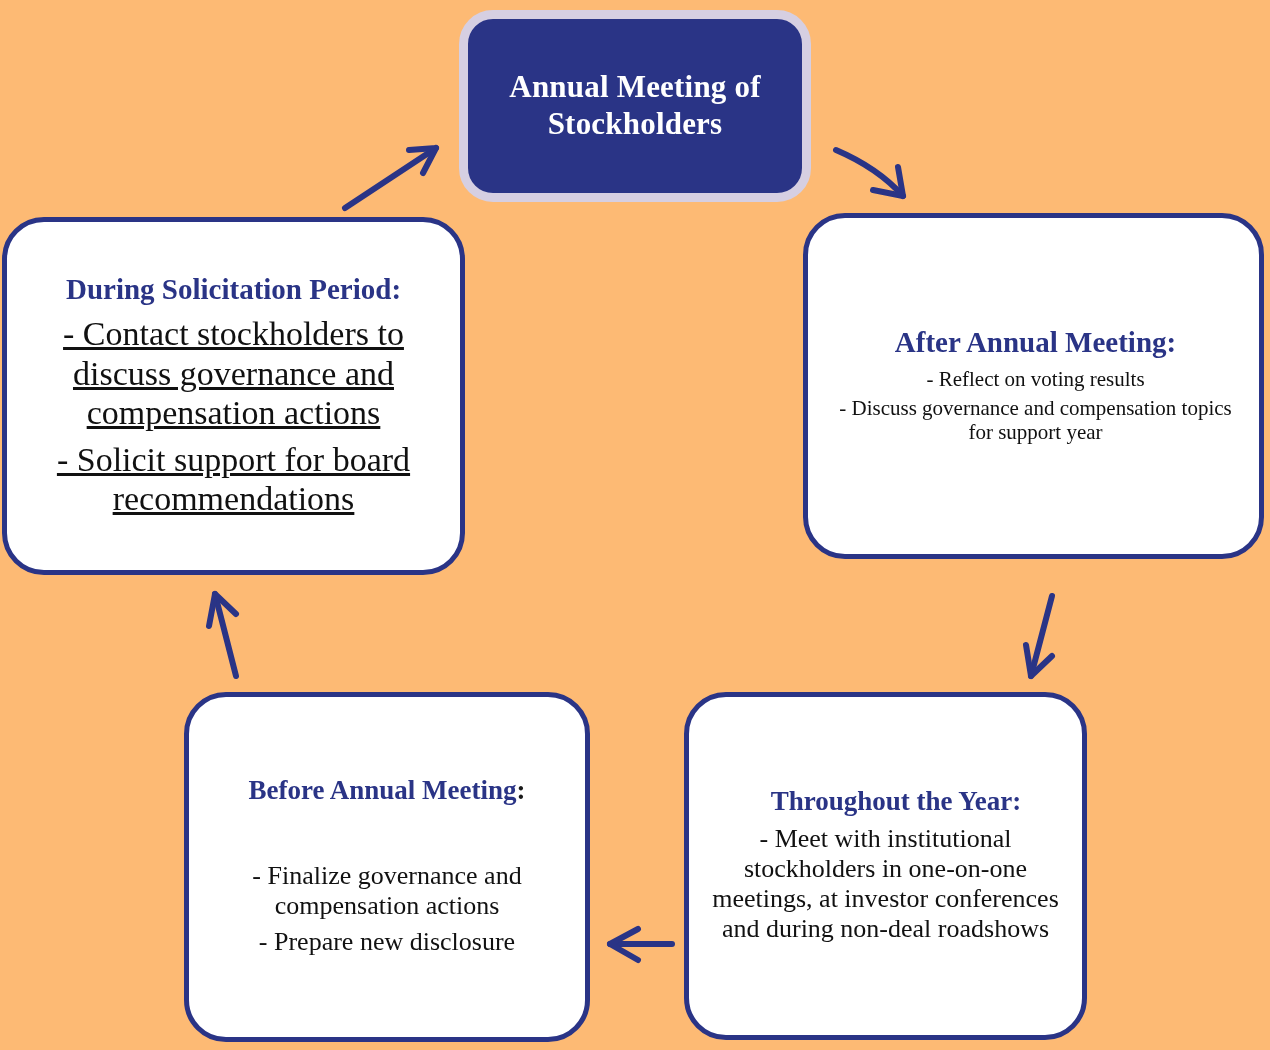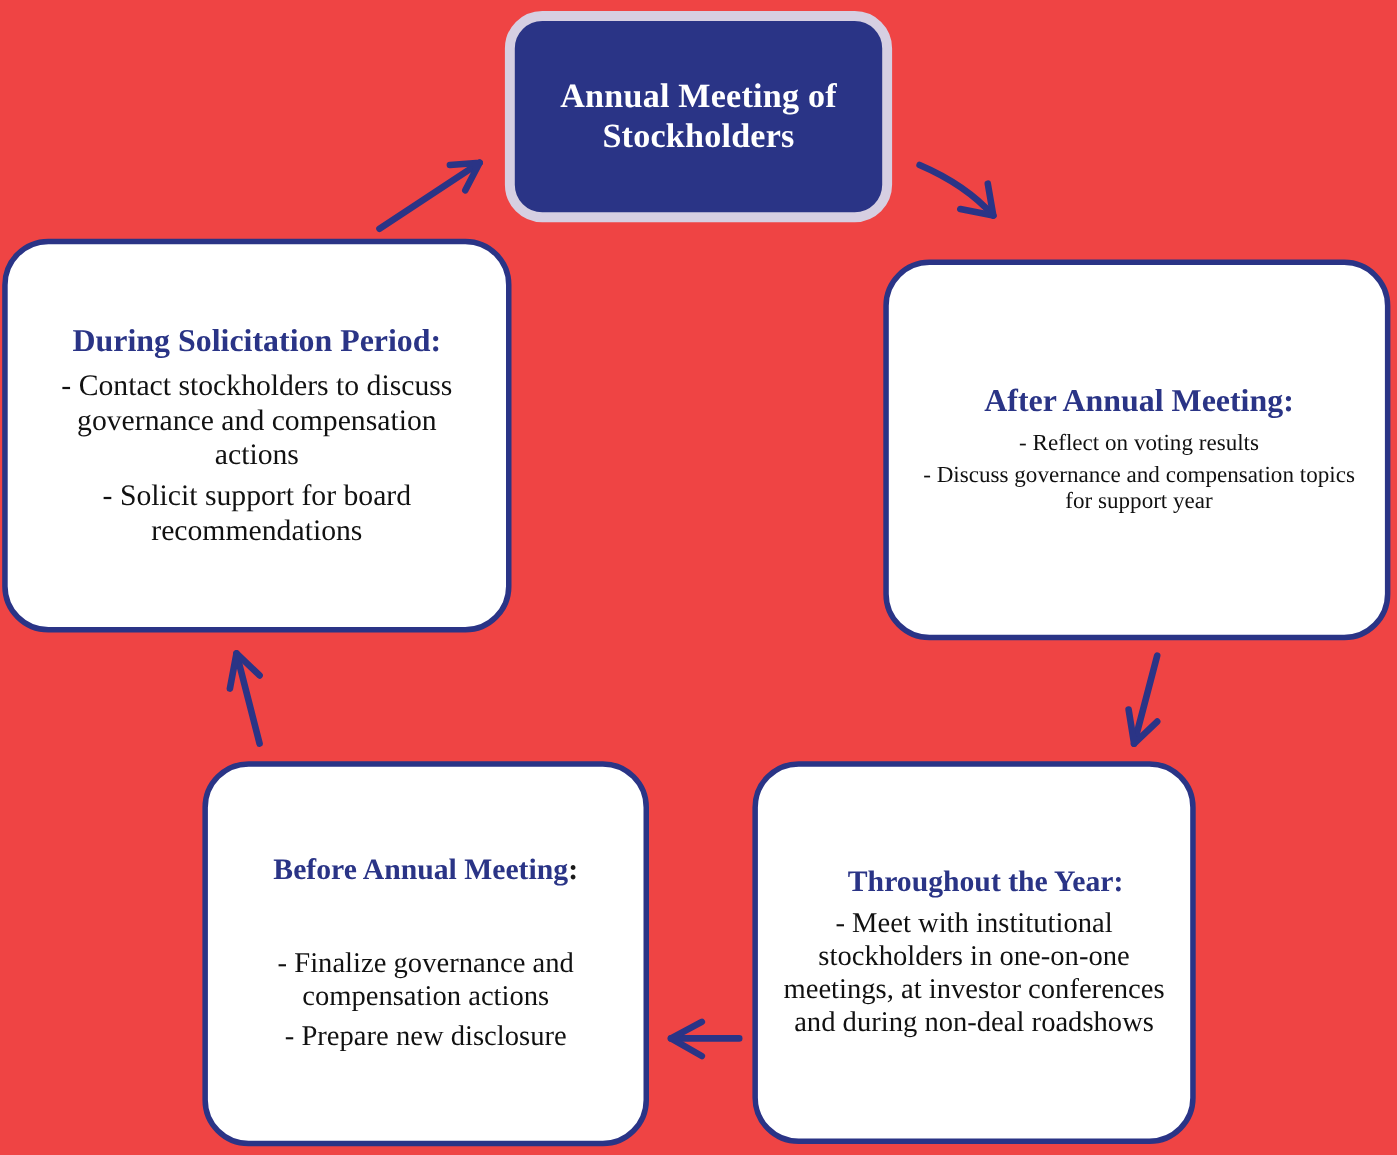--- a/index.html
+++ b/index.html
@@ -8,21 +8,21 @@
     padding: 0;
     background: #ffffff;
   }
   body {
     font-family: "Liberation Serif", "DejaVu Serif", serif;
   }
   #canvas {
     position: relative;
     width: 1270px;
     height: 1050px;
-    background: #ef4444;
+    background: #fdba74;
     overflow: hidden;
   }
   svg.arrow-layer {
     position: absolute;
     left: 0;
     top: 0;
     width: 1270px;
     height: 1050px;
     pointer-events: none;
   }
@@ -79,34 +79,34 @@
   }
   .bullet-list li:last-child { margin-bottom: 0; }
 
   
   #node-center {
     left: 459px;  top: 10px;
     width: 352px; height: 192px;
     padding: 6px 22px;
   }
   #node-after {
-    left: 803px;  top: 236px;
+    left: 803px;  top: 213px;
     width: 461px; height: 346px;
     padding: 12px 18px 14px 22px;
   }
   #node-after .node-title { font-size: 29px; }
   #node-after .bullet-list { font-size: 21px; }
 
   #node-during {
     left: 2px;   top: 217px;
     width: 463px; height: 358px;
     padding: 14px 22px;
   }
   #node-during .node-title { font-size: 29px; }
-  #node-during .bullet-list { font-size: 27px; }
+  #node-during .bullet-list { font-size: 34px; text-decoration: underline; }
 
   #node-throughout {
     left: 684px;  top: 692px;
     width: 403px; height: 348px;
     padding: 12px 16px 14px 16px;
   }
   #node-throughout .node-title { font-size: 27px; margin-left: 21px; }
   #node-throughout .bullet-list { font-size: 26px; }
 
   #node-before {

